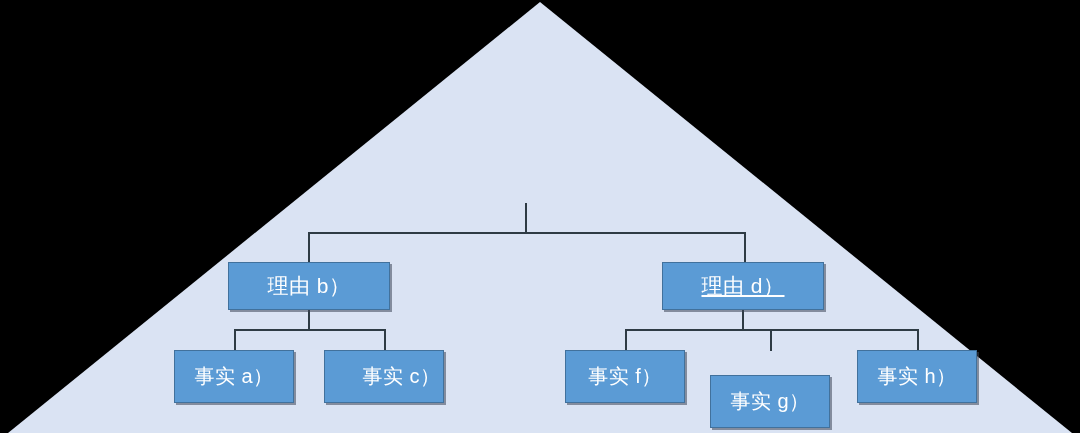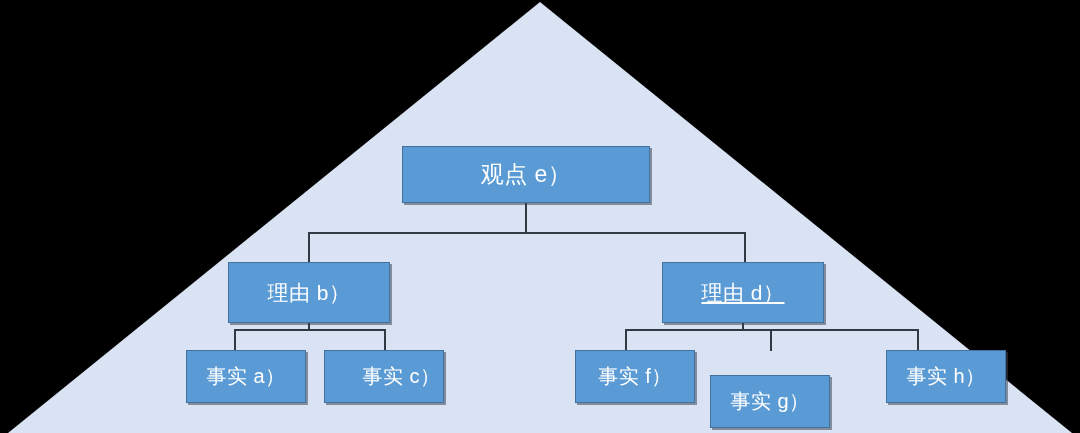--- a/index.html
+++ b/index.html
@@ -38,37 +38,37 @@
   }
   .node-claim {
     left: 402px;
     top: 146px;
     width: 248px;
     height: 57px;
     font-size: 23px;
   }
   .node-reason {
     width: 162px;
-    height: 61px;
+    height: 48px;
     top: 262px;
     font-size: 21px;
   }
   .node-reason-b { left: 228px; }
   .node-reason-d { left: 662px; text-decoration: underline; }
   .node-fact {
     width: 120px;
     height: 53px;
     top: 350px;
     font-size: 20px;
   }
-  .node-fact-a { left: 174px; margin-left: 12px; }
+  .node-fact-a { left: 174px; }
   .node-fact-c { left: 324px; padding-left: 35px; }
-  .node-fact-f { left: 565px; margin-left: 10px; }
+  .node-fact-f { left: 565px; }
   .node-fact-g { left: 710px; margin-top: 25px; }
-  .node-fact-h { left: 886px; text-align: center; }
+  .node-fact-h { left: 857px; text-align: center; }
 
   .conn {
     position: absolute;
     background: #2E3B44;
   }
   .conn-v { width: 2px; }
   .conn-h { height: 2px; }
 </style>
 </head>
 <body>
@@ -88,21 +88,20 @@
   <div class="conn conn-h" style="left:234px; top:329px; width:152px;"></div>
   <div class="conn conn-v" style="left:234px; top:329px; height:22px;"></div>
   <div class="conn conn-v" style="left:384px; top:329px; height:22px;"></div>
 
   <div class="conn conn-v" style="left:742px; top:310px; height:20px;"></div>
   <div class="conn conn-h" style="left:625px; top:329px; width:293px;"></div>
   <div class="conn conn-v" style="left:625px; top:329px; height:22px;"></div>
   <div class="conn conn-v" style="left:770px; top:329px; height:22px;"></div>
   <div class="conn conn-v" style="left:917px; top:329px; height:22px;"></div>
 
-  <div class="node node-claim">观点 e）</div>
 
   <div class="node node-reason node-reason-b">理由 b）</div>
   <div class="node node-reason node-reason-d">理由 d）</div>
 
   <div class="node node-fact node-fact-a">事实 a）</div>
   <div class="node node-fact node-fact-c">事实 c）</div>
   <div class="node node-fact node-fact-f">事实 f）</div>
   <div class="node node-fact node-fact-g">事实 g）</div>
   <div class="node node-fact node-fact-h">事实 h）</div>
 

